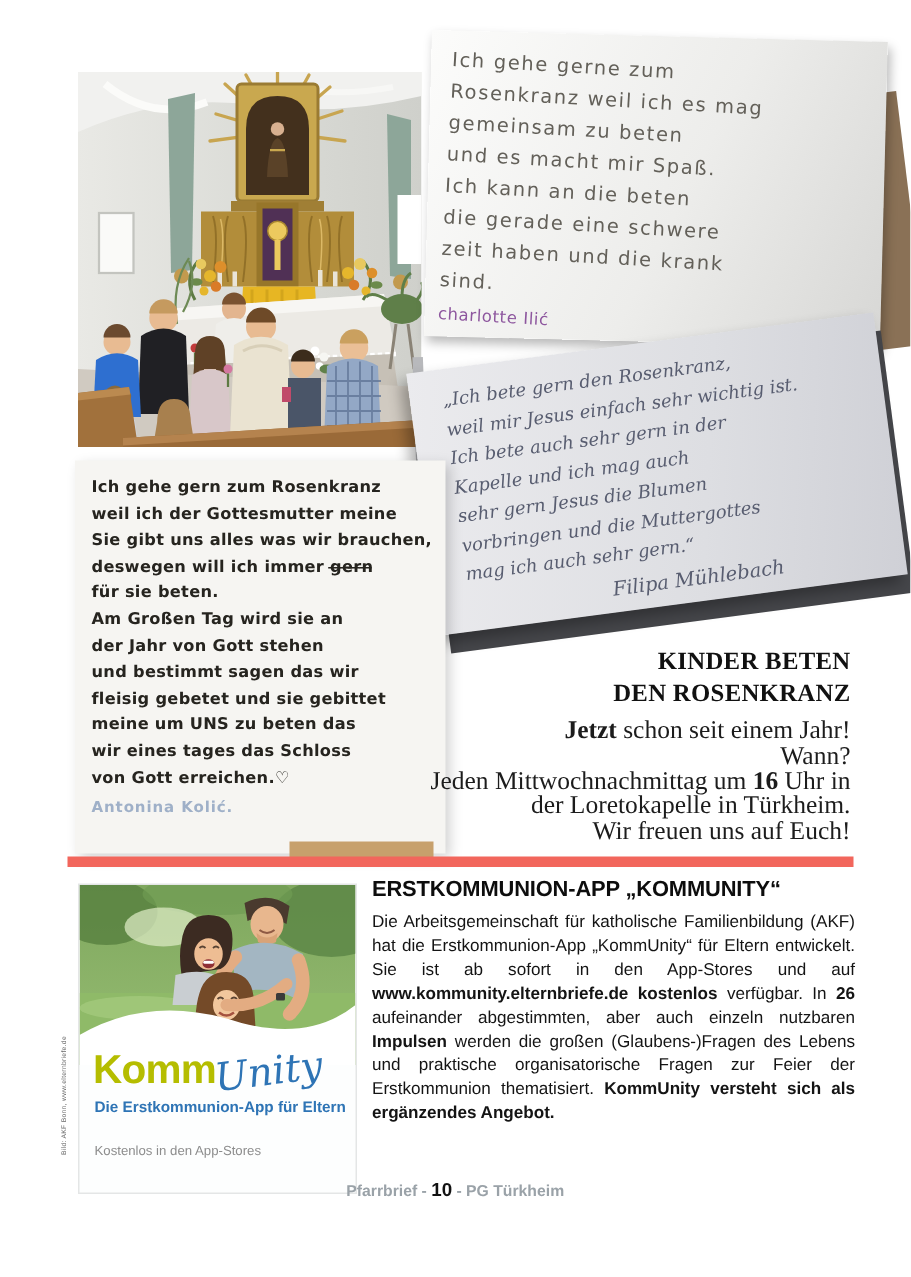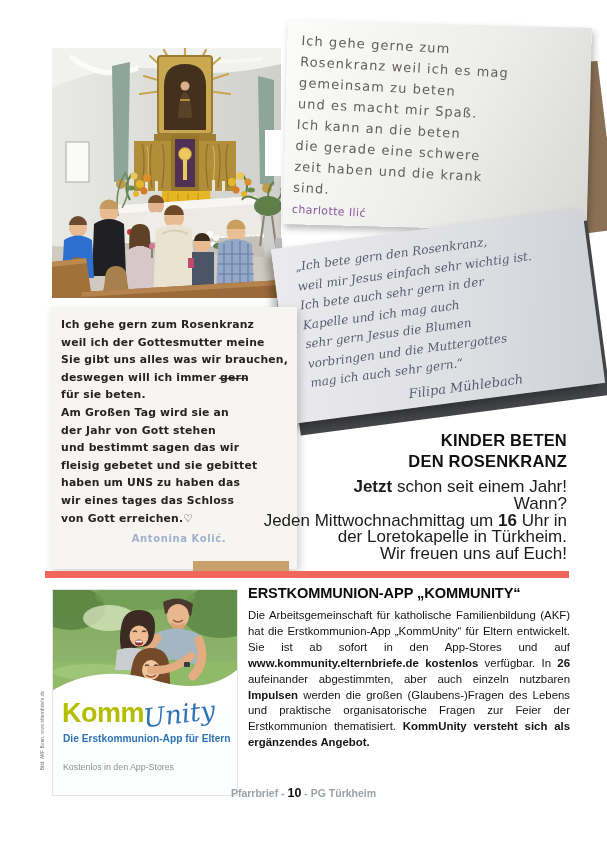--- a/index.html
+++ b/index.html
@@ -28,25 +28,25 @@
      transform:rotate(-7.5deg);box-shadow:-5px 5px 9px rgba(0,0,0,.30);}
   .note2-text{position:absolute;left:18px;top:34px;transform:rotate(-7.5deg);transform-origin:left top;
      font-family:"DejaVu Serif",serif;font-style:italic;font-size:12px;line-height:19.5px;color:#585d70;white-space:nowrap;}
   .note2-text .sig{margin-left:96px;margin-top:3px;font-size:13px;}
 
   
   .note3{position:absolute;left:50px;top:307px;width:247px;height:262px;background:#f6f5f2;
      box-shadow:3px 3px 8px rgba(0,0,0,.18);box-sizing:border-box;padding:9px 0 0 11px;}
   .note3-text{font-family:"DejaVu Sans",sans-serif;font-weight:600;font-size:10.8px;line-height:17.6px;
      color:#26241f;letter-spacing:.2px;white-space:nowrap;}
-  .note3-text .sig{color:#9fb0c8;font-size:10px;margin-top:3px;letter-spacing:.6px;text-align:center;}
+  .note3-text .sig{color:#9fb0c8;font-size:10px;margin-top:3px;letter-spacing:.6px;}
   .note3-tape{position:absolute;right:8px;bottom:-5px;width:96px;height:13px;background:#c7a06c;}
 
   
-  .rk{position:absolute;right:40px;top:430px;width:320px;text-align:right;}
+  .rk{position:absolute;right:40px;top:430px;width:320px;text-align:right;font-family:Liberation Serif, serif;}
   .rk-title{font-weight:bold;font-size:16.5px;line-height:21px;letter-spacing:.2px;color:#111;}
   .rk-body{margin-top:7px;font-size:17px;line-height:16.8px;color:#1c1c1c;}
   .rk-body .b{font-weight:bold;}
 
   
   .redbar{position:absolute;left:45px;top:571px;width:524px;height:7px;background:#f2665c;}
 
   
   .credit{position:absolute;left:40px;top:650px;height:120px;writing-mode:vertical-rl;transform:rotate(180deg);
      font-size:4.5px;color:#6a6a6a;letter-spacing:.2px;}
@@ -276,21 +276,21 @@
       <div>
           <div class="ln">Ich gehe gern zum Rosenkranz</div>
           <div class="ln">weil ich der Gottesmutter meine</div>
           <div class="ln">Sie gibt uns alles was wir brauchen,</div>
           <div class="ln">deswegen will ich immer g̶e̶r̶n̶</div>
           <div class="ln">für sie beten.</div>
           <div class="ln">Am Großen Tag wird sie an</div>
           <div class="ln">der Jahr von Gott stehen</div>
           <div class="ln">und bestimmt sagen das wir</div>
           <div class="ln">fleisig gebetet und sie gebittet</div>
-          <div class="ln">haben um UNS zu haben das</div>
+          <div class="ln">meine um UNS zu beten das</div>
           <div class="ln">wir eines tages das Schloss</div>
           <div class="ln">von Gott erreichen.♡</div>
         </div>
       <div class="sig">Antonina Kolić.</div>
     </div>
     <div class="note3-tape"></div>
   </div>
 
   <div class="rk">
     <div class="rk-title">

